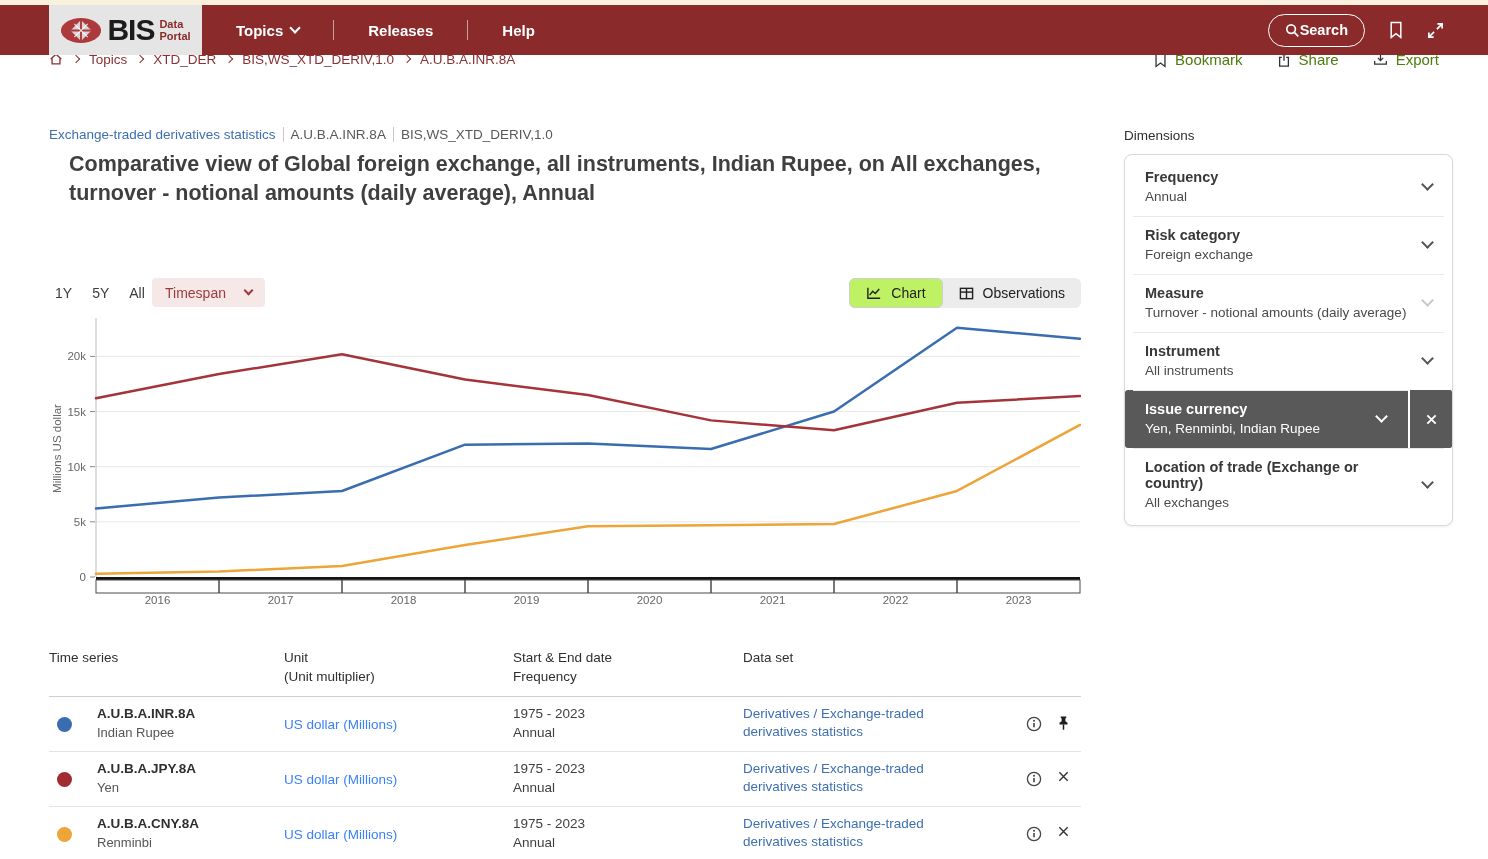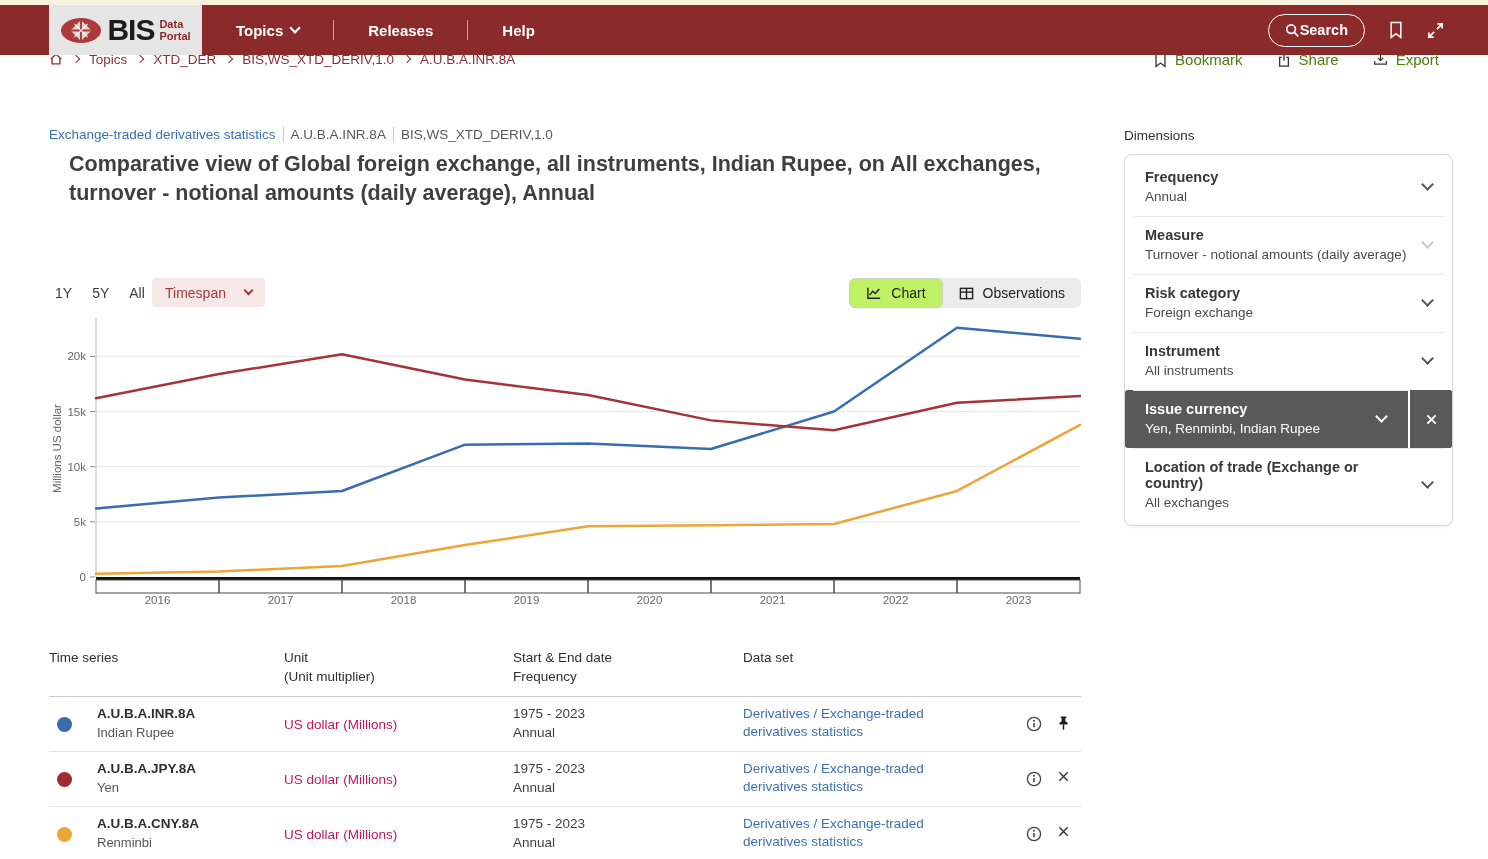--- a/index.html
+++ b/index.html
@@ -60,21 +60,21 @@
   
   .series-table { position:absolute; top:645px; left:49px; width:1032px; }
   .thead { position:relative; height:52px; border-bottom:1px solid #cfcfcf; font-size:13.5px; color:#2f2f2f; }
   .th-line { position:absolute; top:5px; }
   .th-line .l2 { margin-top:4px; }
   .trow { position:relative; height:55px; border-bottom:1px solid #e4e4e4; } .cinfo { position:absolute; left:977px; top:19px; cursor:pointer; }
   .cact { position:absolute; left:1008px; top:18px; cursor:pointer; }
   .dot { position:absolute; left:8px; top:20px; width:15px; height:15px; border-radius:50%; }
   .code { position:absolute; left:48px; top:9px; font-size:13.5px; font-weight:700; color:#2f2f2f; }
   .sname { position:absolute; left:48px; top:28px; font-size:13px; color:#555; }
-  .unit { position:absolute; left:235px; top:20px; font-size:13.5px; color:#be185d; }
+  .unit { position:absolute; left:235px; top:20px; font-size:13.5px; color:#3b82f6; }
   .dates { position:absolute; left:464px; top:9px; font-size:13.5px; color:#3f3f3f; }
   .freq { position:absolute; left:464px; top:28px; font-size:13.5px; color:#3f3f3f; }
   .dset { position:absolute; left:694px; top:8px; width:196px; font-size:13.5px; line-height:18px;
           color:var(--link,#3e6fb0); cursor:pointer; }
 
   
   .dim-heading { position:absolute; top:128px; left:1124px; font-size:13.5px; color:#2f2f2f; }
   .dim-card { position:absolute; top:154px; left:1124px; width:329px; background:#fff;
               border:1px solid #d8d8d8; border-radius:8px; box-shadow:0 1px 3px rgba(0,0,0,.07); padding:3px 0; }
   .dim-row { position:relative; padding:11px 48px 12px 20px; cursor:pointer; }
@@ -266,28 +266,28 @@
 </div>
 
 <div class="dim-heading">Dimensions</div>
 <div class="dim-card">
   <div class="dim-row">
     <div class="dim-label">Frequency</div>
     <div class="dim-value">Annual</div>
     <span class="dim-chev"></span>
   </div>
   <div class="dim-row">
+    <div class="dim-label">Risk category</div>
+    <div class="dim-value">Foreign exchange</div>
+    <span class="dim-chev"></span>
+  </div>
+  <div class="dim-row">
     <div class="dim-label">Measure</div>
     <div class="dim-value">Turnover - notional amounts (daily average)</div>
     <span class="dim-chev dis"></span>
-  </div>
-  <div class="dim-row">
-    <div class="dim-label">Risk category</div>
-    <div class="dim-value">Foreign exchange</div>
-    <span class="dim-chev"></span>
   </div>
   <div class="dim-row">
     <div class="dim-label">Instrument</div>
     <div class="dim-value">All instruments</div>
     <span class="dim-chev"></span>
   </div>
   <div class="dim-row selected">
     <div class="dim-label">Issue currency</div>
     <div class="dim-value">Yen, Renminbi, Indian Rupee</div>
     <span class="dim-chev"></span>

